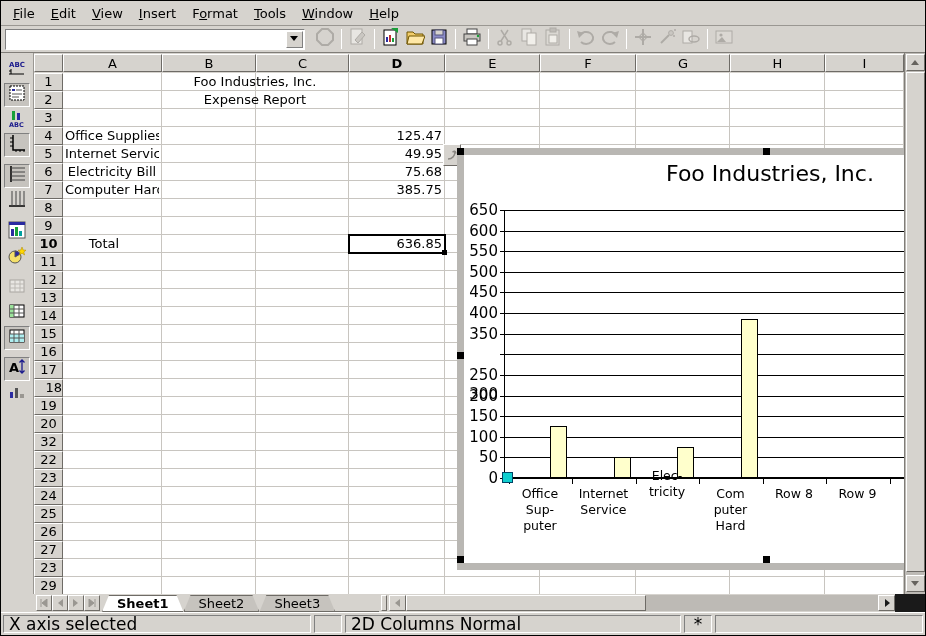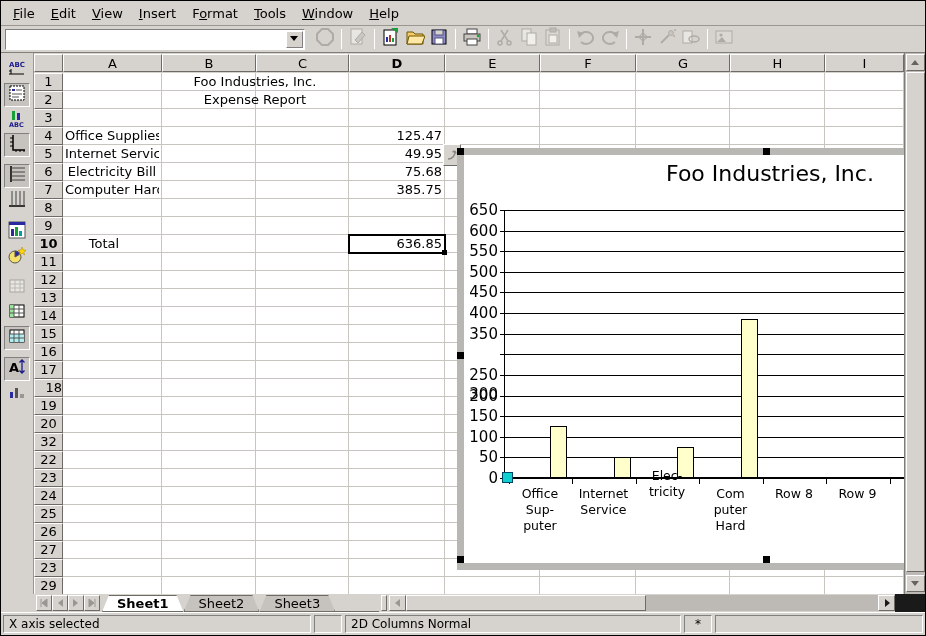--- a/index.html
+++ b/index.html
@@ -65,21 +65,21 @@
   .sheet-tab.active { background:#fff; font-weight:bold; }
   .tab-strip-rest { flex:0 0 40px; height:17px; margin-top:1px; background:#d6d3ce; border-bottom:1px solid #6e6b66; }
   .hsplit { width:6px; height:16px; margin:1px 2px 0 2px; background:#d6d3ce; border:1px solid; border-color:#fff #6e6b66 #6e6b66 #fff; }
   .hs-btn { width:17px; height:16px; margin-top:1px; background:#d6d3ce; border:1px solid; border-color:#fff #6e6b66 #6e6b66 #fff; display:flex; align-items:center; justify-content:center; }
   .htrack { height:16px; margin-top:1px; background:#bdbab5; position:relative; flex:1; }
   .hthumb { position:absolute; left:0; top:0; height:16px; width:240px; background:#d6d3ce; border:1px solid; border-color:#fff #6e6b66 #6e6b66 #fff; }
   .corner-black { width:30px; height:18px; background:#1a1a1a; }
 
   
   .statusbar { height:23px; display:flex; align-items:center; padding:0 2px; background:#d6d3ce; border-top:1px solid #fff; }
-  .status-cell { height:18px; border:1px solid; border-color:#808080 #fff #fff #808080; font-size:12px; line-height:16px; padding:0 5px; margin-right:3px; color:#000; overflow:hidden; white-space:nowrap; }
+  .status-cell { height:18px; border:1px solid; border-color:#808080 #fff #fff #808080; font-size:17px; line-height:16px; padding:0 5px; margin-right:3px; color:#000; overflow:hidden; white-space:nowrap; }
 </style>
 </head>
 <body>
 
 <div class="window">
 
   <div class="menubar" id="menubar">
       <span class="menu-item"><u>F</u>ile</span>
       <span class="menu-item"><u>E</u>dit</span>
       <span class="menu-item"><u>V</u>iew</span>

